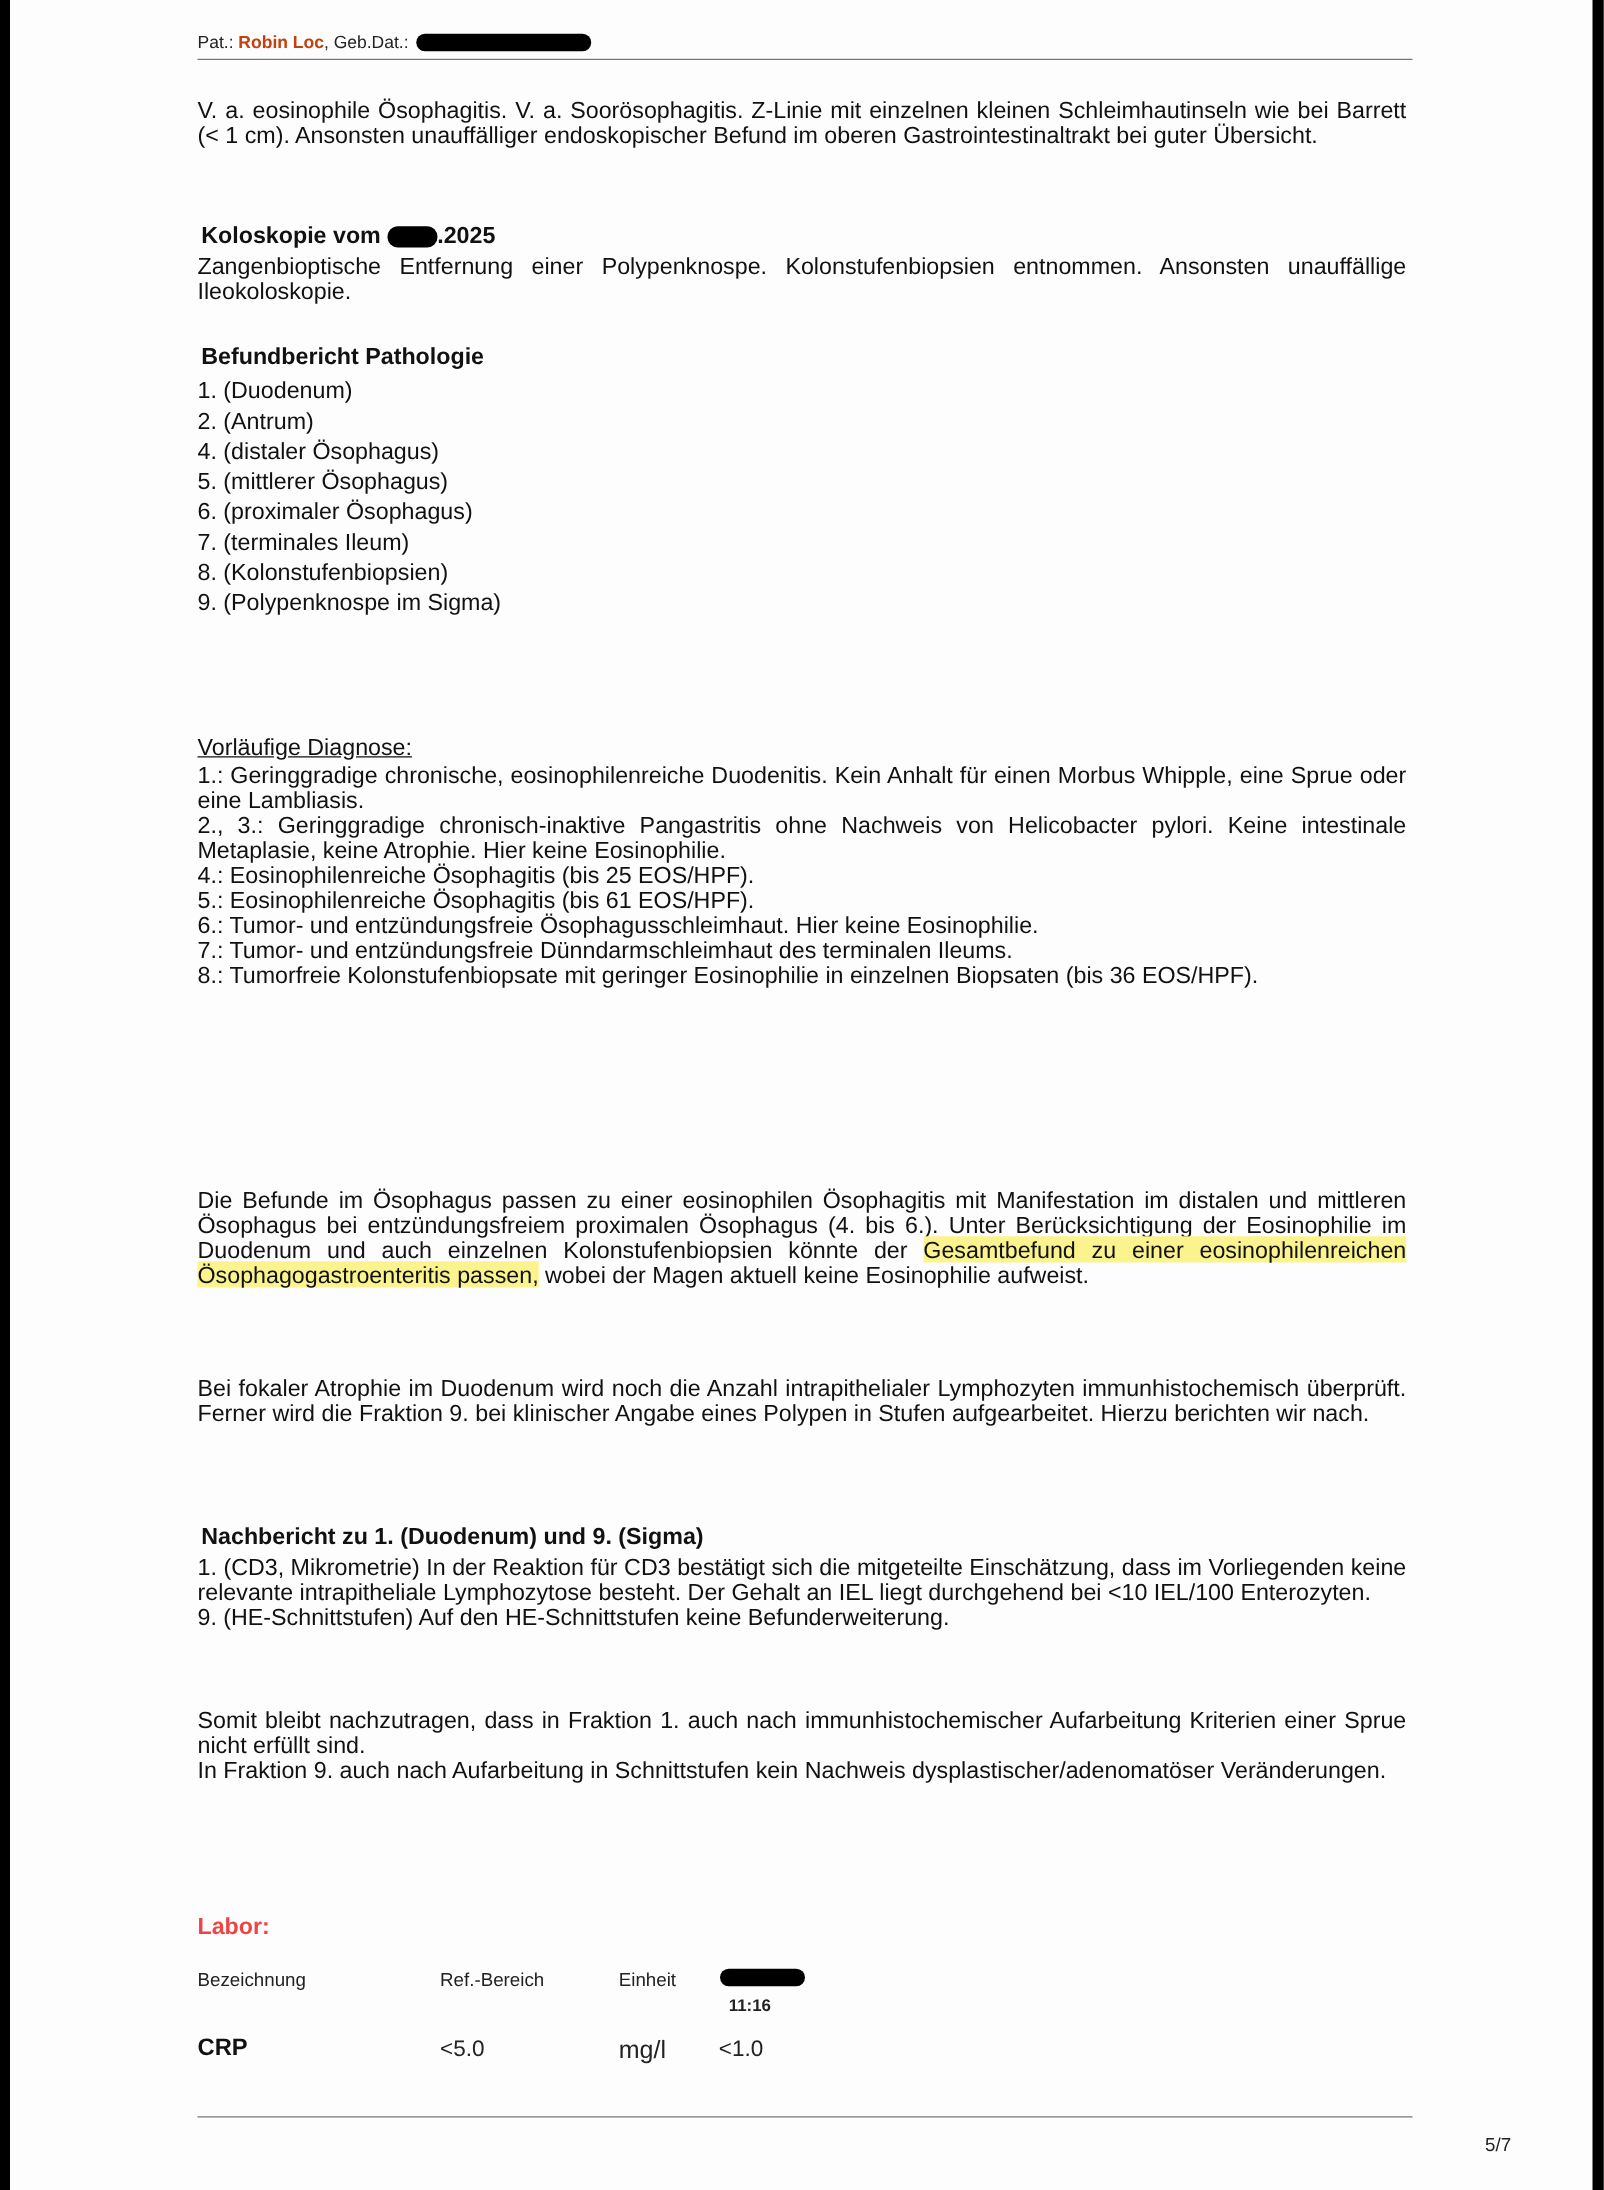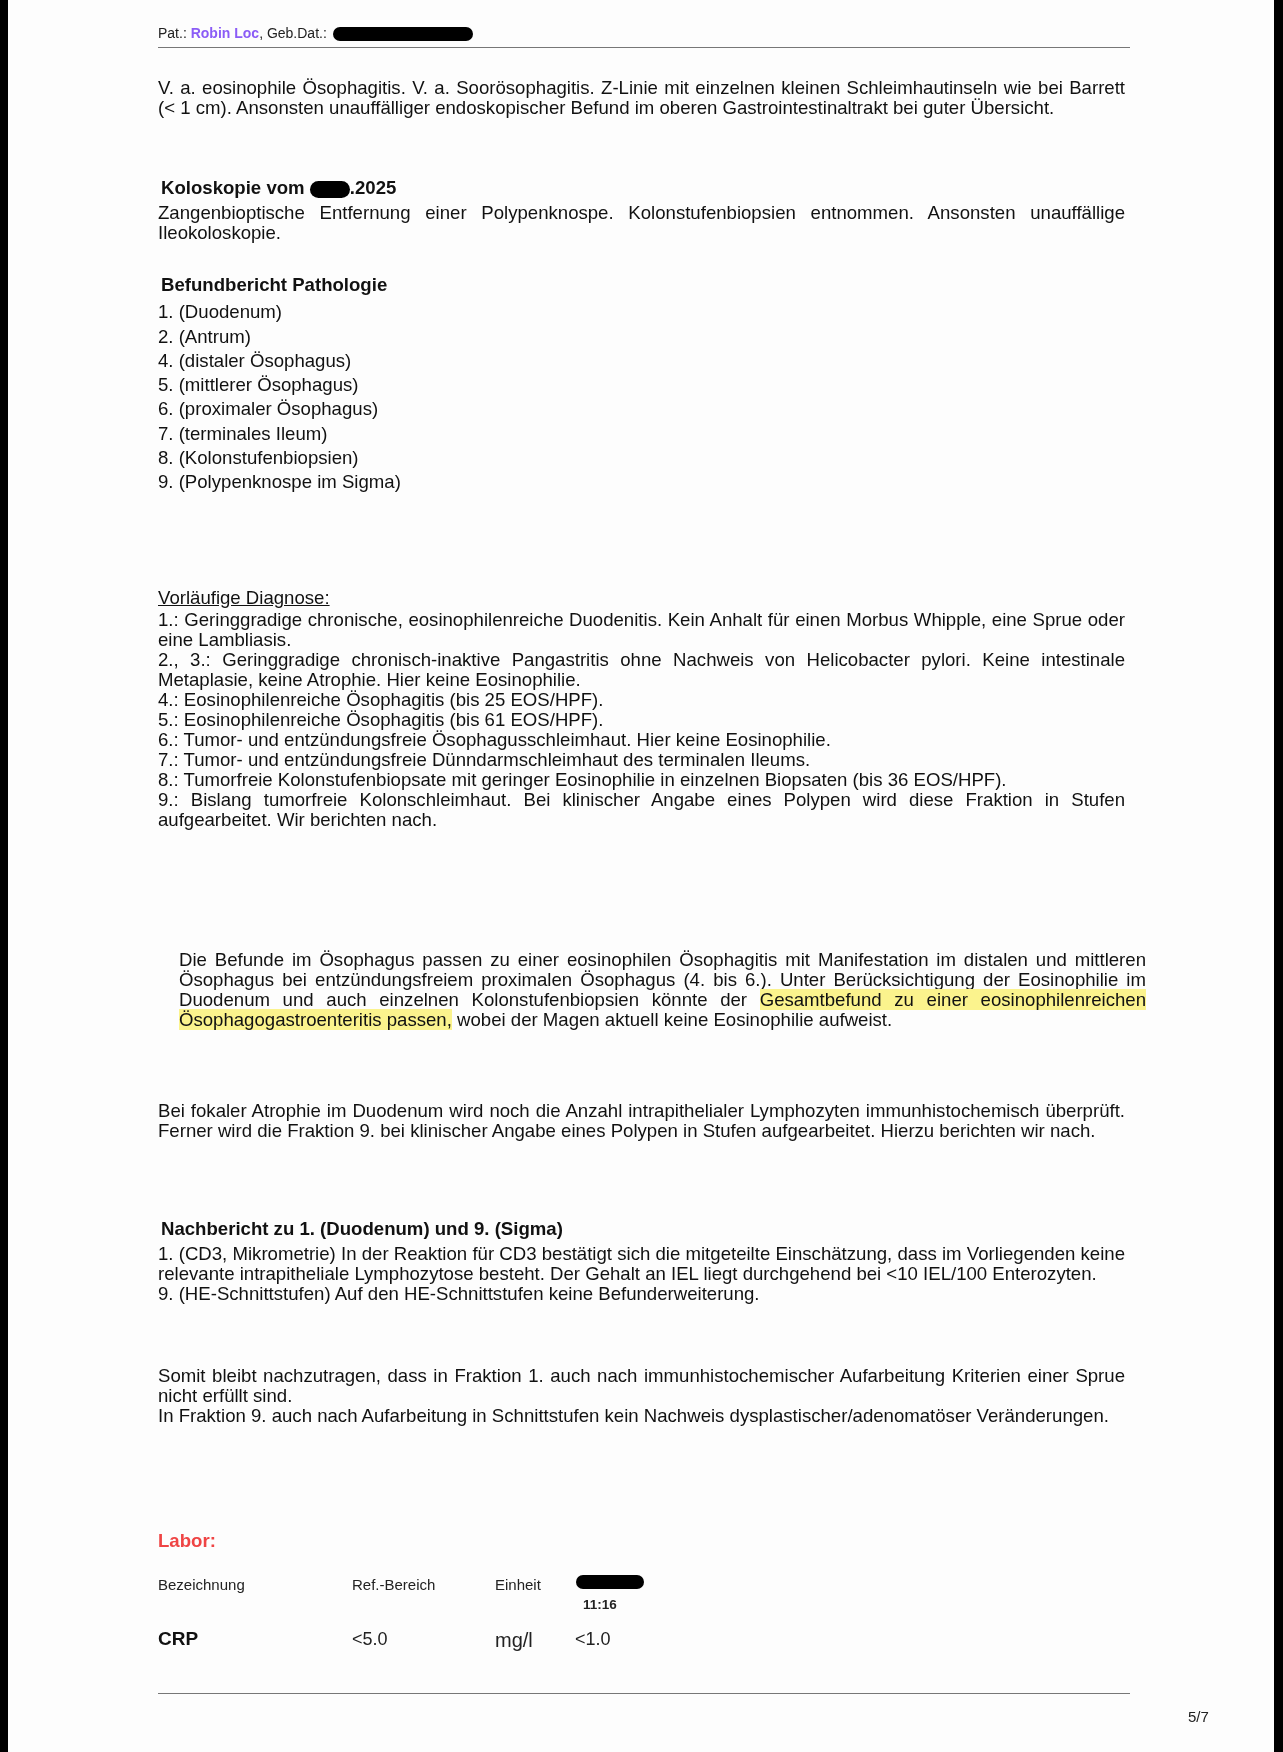--- a/index.html
+++ b/index.html
@@ -8,21 +8,21 @@
     background: #000;
     font-family: "Liberation Sans", sans-serif;
     color: #111;
   }
   .page {
     position: absolute; left: 8px; top: 0; width: 1266px; height: 1752px;
     background: #fdfdfd;
   }
   .content { position: absolute; left: 150px; width: 967px; }
   .hdr { position: absolute; left: 150px; top: 25px; font-size: 14px; color: #222; }
-  .hdr b { font-weight: bold; color: #8b5cf6; }
+  .hdr b { font-weight: bold; color: #c2410c; }
   .redact { display: inline-block; background: #000; border-radius: 10px; vertical-align: middle; }
   .rule { position: absolute; left: 150px; width: 972px; height: 1px; background: #777; }
   p { margin: 0; font-size: 18.6px; line-height: 20px; text-align: justify; }
   .h { font-weight: bold; font-size: 18.6px; line-height: 24.3px; margin: 3px; }
   .u { text-decoration: underline; }
   .list div { font-size: 18.6px; line-height: 24.3px; }
   .hl { background: #fbf38d; }
   .lab { position: absolute; left: 150px; font-size: 15px; color: #222; }
   .pageno { position: absolute; left: 1180px; top: 1708px; font-size: 15px; color: #222; }
 </style>
@@ -65,24 +65,23 @@
 
   <div class="content" style="top:586px;">
     <div class="u" style="font-size:18.6px;line-height:24.3px;">Vorläufige Diagnose:</div>
     <p>1.: Geringgradige chronische, eosinophilenreiche Duodenitis. Kein Anhalt für einen Morbus Whipple, eine Sprue oder eine Lambliasis.</p>
     <p>2., 3.: Geringgradige chronisch-inaktive Pangastritis ohne Nachweis von Helicobacter pylori. Keine intestinale Metaplasie, keine Atrophie. Hier keine Eosinophilie.</p>
     <p>4.: Eosinophilenreiche Ösophagitis (bis 25 EOS/HPF).</p>
     <p>5.: Eosinophilenreiche Ösophagitis (bis 61 EOS/HPF).</p>
     <p>6.: Tumor- und entzündungsfreie Ösophagusschleimhaut. Hier keine Eosinophilie.</p>
     <p>7.: Tumor- und entzündungsfreie Dünndarmschleimhaut des terminalen Ileums.</p>
     <p>8.: Tumorfreie Kolonstufenbiopsate mit geringer Eosinophilie in einzelnen Biopsaten (bis 36 EOS/HPF).</p>
-    <p>9.: Bislang tumorfreie Kolonschleimhaut. Bei klinischer Angabe eines Polypen wird diese Fraktion in Stufen aufgearbeitet. Wir berichten nach.</p>
   </div>
 
-  <div class="content" style="top:950px;margin-left:21px;">
+  <div class="content" style="top:950px;">
     <p><span>Die Befunde im Ösophagus passen zu einer eosinophilen Ösophagitis mit Manifestation im distalen und mittleren Ösophagus bei entzündungsfreiem proximalen Ösophagus (4. bis 6.). Unter Berücksichtigung der Eosinophilie im Duodenum und auch einzelnen Kolonstufenbiopsien könnte der </span><span class="hl">Gesamtbefund zu einer eosinophilenreichen Ösophagogastroenteritis passen,</span><span> wobei der Magen aktuell keine Eosinophilie aufweist.</span></p>
   </div>
 
   <div class="content" style="top:1101px;">
     <p>Bei fokaler Atrophie im Duodenum wird noch die Anzahl intrapithelialer Lymphozyten immunhistochemisch überprüft. Ferner wird die Fraktion 9. bei klinischer Angabe eines Polypen in Stufen aufgearbeitet. Hierzu berichten wir nach.</p>
   </div>
 
   <div class="content" style="top:1214px;">
     <div class="h">Nachbericht zu 1. (Duodenum) und 9. (Sigma)</div>
     <p>1. (CD3, Mikrometrie) In der Reaktion für CD3 bestätigt sich die mitgeteilte Einschätzung, dass im Vorliegenden keine relevante intrapitheliale Lymphozytose besteht. Der Gehalt an IEL liegt durchgehend bei &lt;10 IEL/100 Enterozyten.</p>

